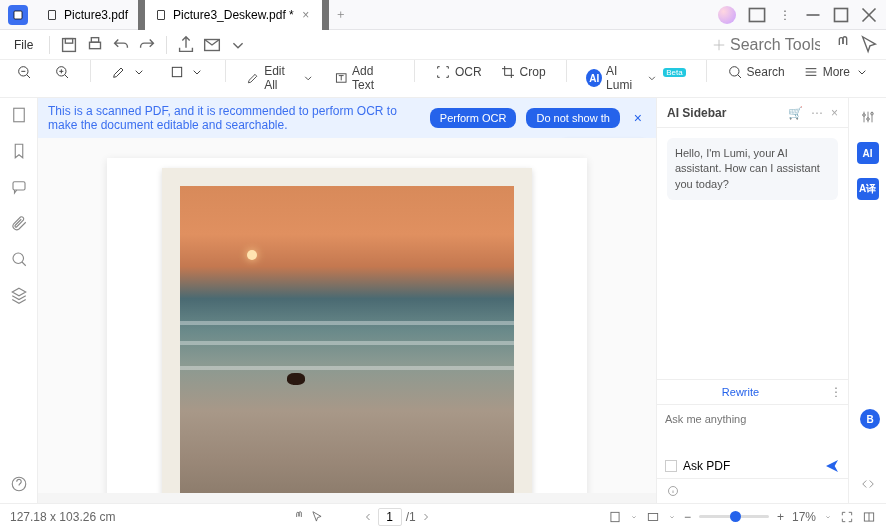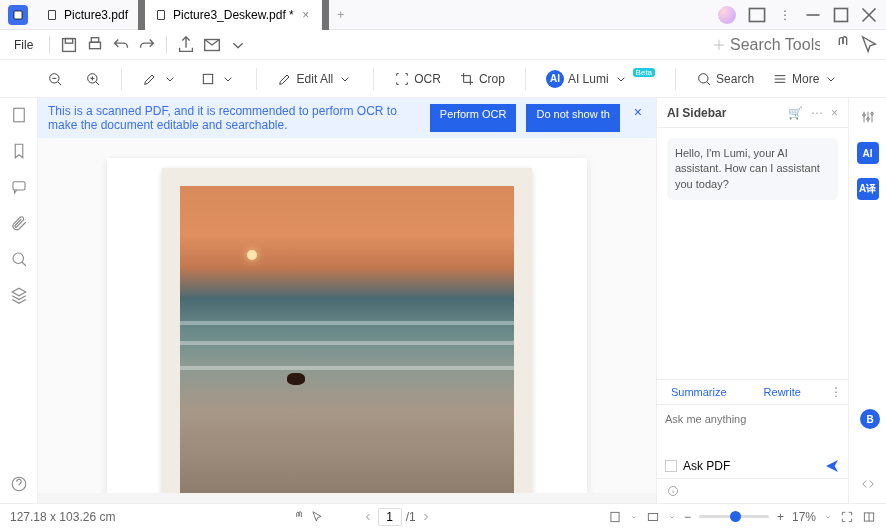--- a/index.html
+++ b/index.html
@@ -18,35 +18,35 @@
 .orb { width:18px; height:18px; border-radius:50%; background:radial-gradient(circle at 30% 30%,#ffd6e0,#c9a0ff); margin-right:8px; }
 .menubar { height:30px; background:#fff; display:flex; align-items:center; padding:0 6px; gap:4px; border-bottom:1px solid #eee; }
 .file { padding:4px 8px; color:#333; }
 .tbico { width:22px; height:22px; display:flex; align-items:center; justify-content:center; color:#666; }
 .sep { width:1px; height:18px; background:#e0e0e0; margin:0 4px; }
 .menus { display:flex; gap:18px; margin-left:10px; }
 .menu { color:#555; padding:4px 2px; cursor:pointer; }
 .menu.active { color:#2563eb; border-bottom:2px solid #2563eb; font-weight:600; }
 .srch { margin-left:auto; display:flex; align-items:center; gap:4px; color:#aaa; }
 .srch input { border:none; outline:none; width:90px; font-size:16px; }
-.toolbar { height:38px; background:#fff; display:flex; align-items:center; padding:0 10px; gap:6px; border-bottom:1px solid #eee; justify-content:center; }
+.toolbar { height:38px; background:#fff; display:flex; align-items:flex-start; padding:0 10px; gap:6px; border-bottom:1px solid #eee; justify-content:center; }
 .tgroup { display:flex; align-items:center; gap:10px; }
 .tbtn { display:flex; align-items:center; gap:4px; color:#444; padding:4px 6px; cursor:pointer; }
 .tbtn svg { width:16px; height:16px; }
 .vsep { width:1px; height:22px; background:#e5e5e5; margin:0 8px; }
 .ai-badge { background:#2563eb; color:#fff; border-radius:50%; width:18px; height:18px; display:flex; align-items:center; justify-content:center; font-size:10px; font-weight:600; }
 .beta { background:#22c8e0; color:#fff; font-size:8px; padding:0 3px; border-radius:3px; position:relative; top:-6px; }
 .mainrow { flex:1; display:flex; overflow:hidden; }
 .leftbar { width:38px; background:#fff; border-right:1px solid #eee; display:flex; flex-direction:column; align-items:center; padding-top:8px; gap:18px; }
 .leftbar .ic { width:18px; height:18px; color:#888; }
 .leftbar .help { margin-top:auto; margin-bottom:10px; }
 .doc { flex:1; position:relative; background:#fff; display:flex; flex-direction:column; overflow:hidden; }
-.banner { background:#eaf2ff; color:#2563eb; padding:6px 10px; display:flex; gap:10px; font-size:11px; }
+.banner { background:#eaf2ff; color:#2563eb; padding:6px 10px; display:flex; align-items:center; gap:10px; font-size:11px; }
 .banner .txt { flex:1; color:#3b6ff0; }
-.bbtn { background:#2563eb; color:#fff; padding:4px 10px; border-radius:0; font-size:11px; }
+.bbtn { background:#2563eb; color:#fff; padding:4px 10px; border-radius:8px; font-size:11px; }
 .bbtn.ghost { background:#2563eb; }
 .bclose { color:#2563eb; font-size:14px; padding:0 4px; }
 .canvas { flex:1; background:#fafafa; position:relative; overflow:auto; display:flex; justify-content:center; padding:20px 10px; }
 .page { width:480px; height:390px; background:#fff; box-shadow:0 2px 8px rgba(0,0,0,0.1); position:relative; display:flex; align-items:center; justify-content:center; }
 .polaroid { width:370px; height:370px; background:#f0ece3; padding:18px 18px 30px 18px; box-shadow:0 2px 6px rgba(0,0,0,0.15); }
 .photo { width:100%; height:100%; background:linear-gradient(to bottom,#d88a5a 0%,#e09060 15%,#c47850 25%,#4a6a72 35%,#6a8a8a 45%,#8a9a92 55%,#a89888 70%,#9a8878 85%,#887868 100%); position:relative; overflow:hidden; }
 .sun { position:absolute; left:20%; top:20%; width:10px; height:10px; background:#ffe4b0; border-radius:50%; box-shadow:0 0 8px #ffd090; }
 .wave { position:absolute; left:0; right:0; height:4px; background:rgba(255,255,255,0.35); }
 .wave.w1 { top:42%; } .wave.w2 { top:48%; } .wave.w3 { top:56%; }
 .rock { position:absolute; left:32%; top:58%; width:18px; height:12px; background:#2a1810; border-radius:40%; }
@@ -234,20 +234,28 @@
   <div class="vsep"></div>
   <div class="tbtn">
       <svg viewBox="0 0 24 24">
         <path d="M4 20l4-1L18 9l-3-3L5 16z"></path>
       </svg>
       <span>Edit All</span>
       <svg width="8" viewBox="0 0 24 24">
         <path d="M7 10l5 5 5-5"></path>
       </svg>
     </div>
+  <div class="tbtn">
+      <svg viewBox="0 0 24 24">
+        <rect x="4" y="5" width="16" height="14"></rect>
+        <line x1="12" y1="8" x2="12" y2="16"></line>
+        <line x1="8" y1="8" x2="16" y2="8"></line>
+      </svg>
+      <span>Add Text</span>
+    </div>
   <div class="vsep"></div>
   <div class="tbtn">
       <svg viewBox="0 0 24 24">
         <path d="M4 7V4h3M20 7V4h-3M4 17v3h3M20 17v3h-3"></path>
       </svg>
       <span>OCR</span>
     </div>
   <div class="tbtn">
       <svg viewBox="0 0 24 24">
         <path d="M7 3v14h14M3 7h14v14"></path>
@@ -349,21 +357,20 @@
         <span class="cart">🛒</span>
         <span>⋯</span>
         <span>×</span>
       </div>
     </div>
     <div class="aisb-body">
       <div class="bubble">Hello, I'm Lumi, your AI assistant. How can I assistant you today?</div>
     </div>
     <div class="float">B</div>
     <div class="qact">
-      <div class="qbtn">Summarize</div>
       <div class="qbtn">Rewrite</div>
       <div class="qmore">⋮</div>
     </div>
     <div class="askbox">
       <textarea placeholder="Ask me anything" style=""></textarea>
     </div>
     <div class="askrow">
       <span class="cb"></span>
       <span>Ask PDF</span>
       <svg class="send" width="16" height="16" viewBox="0 0 24 24">

